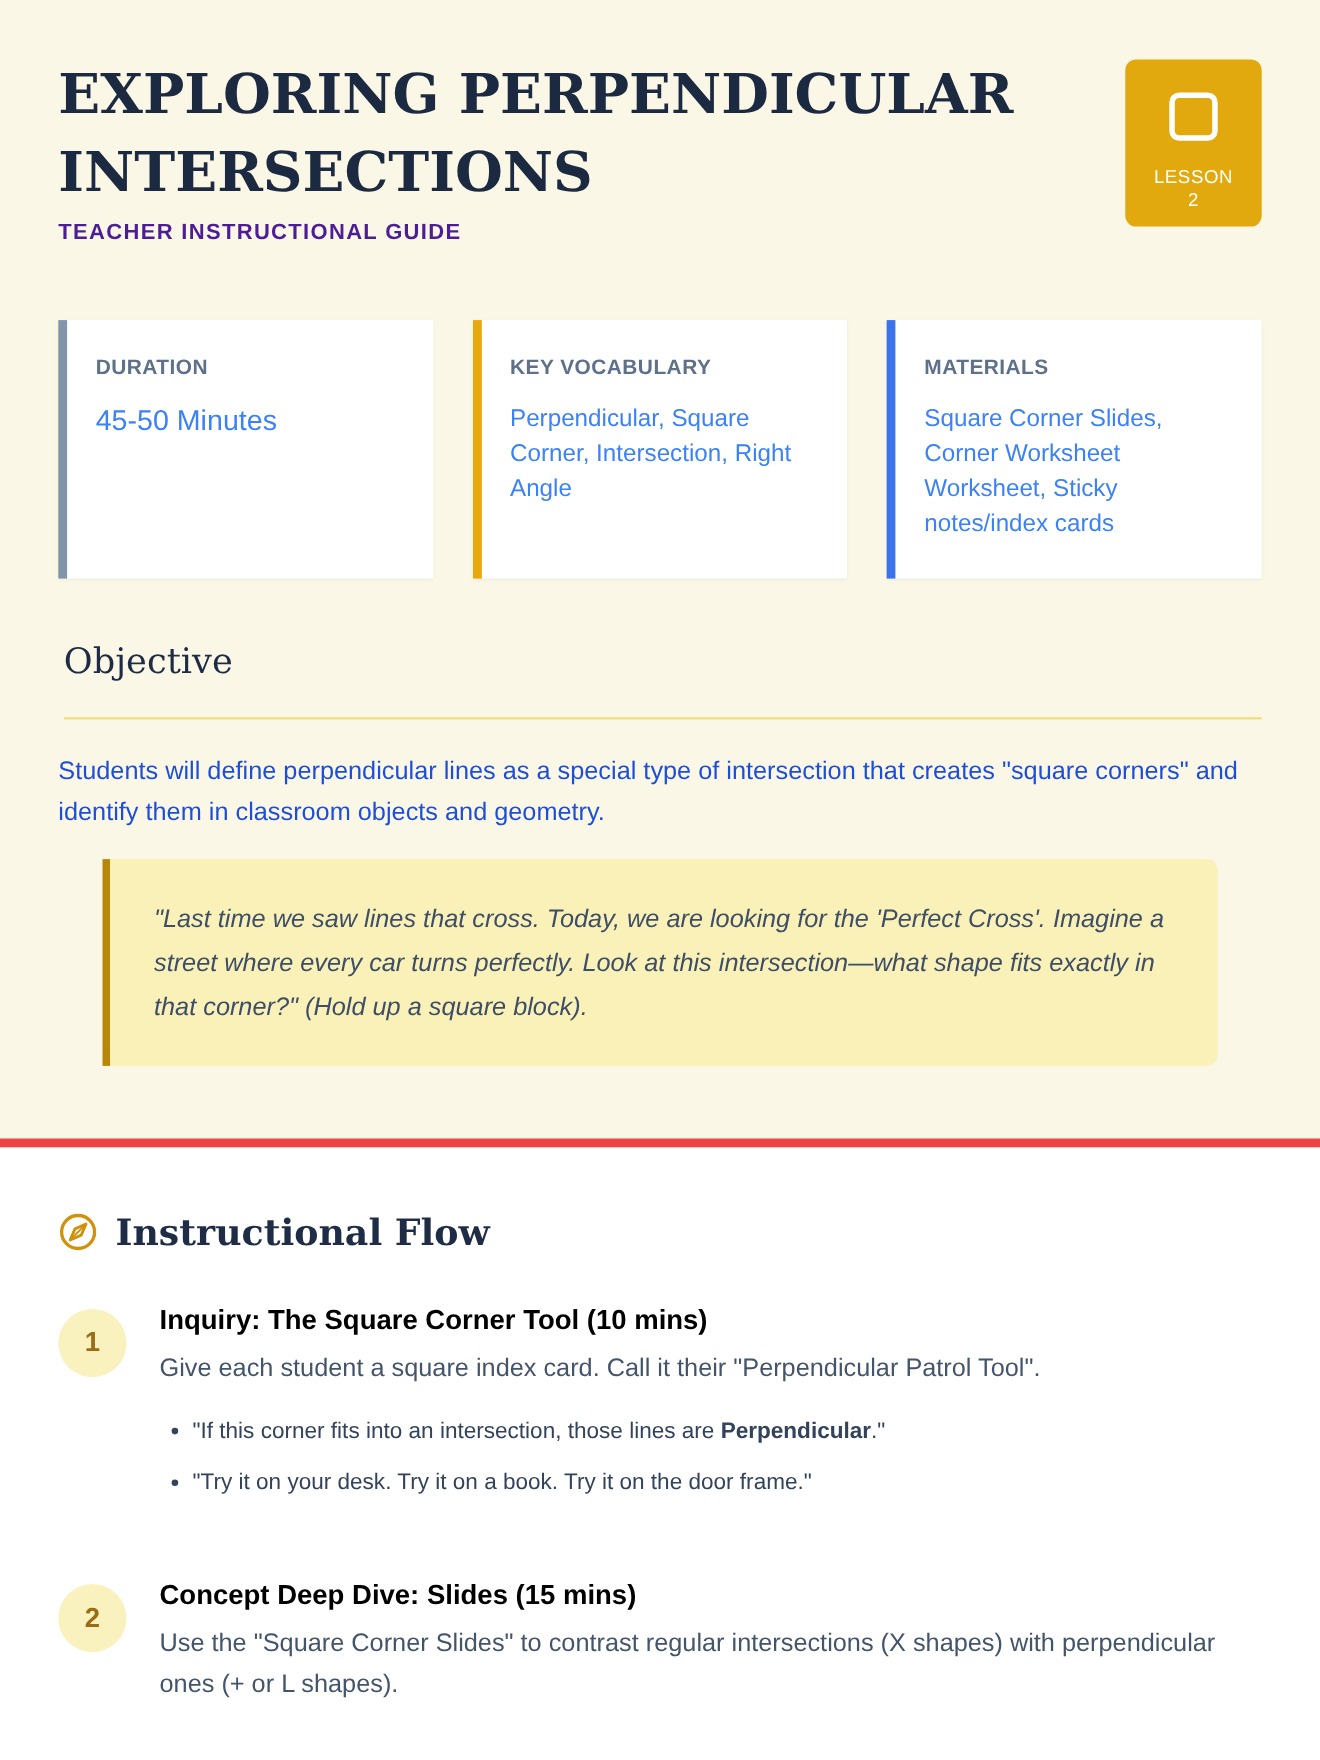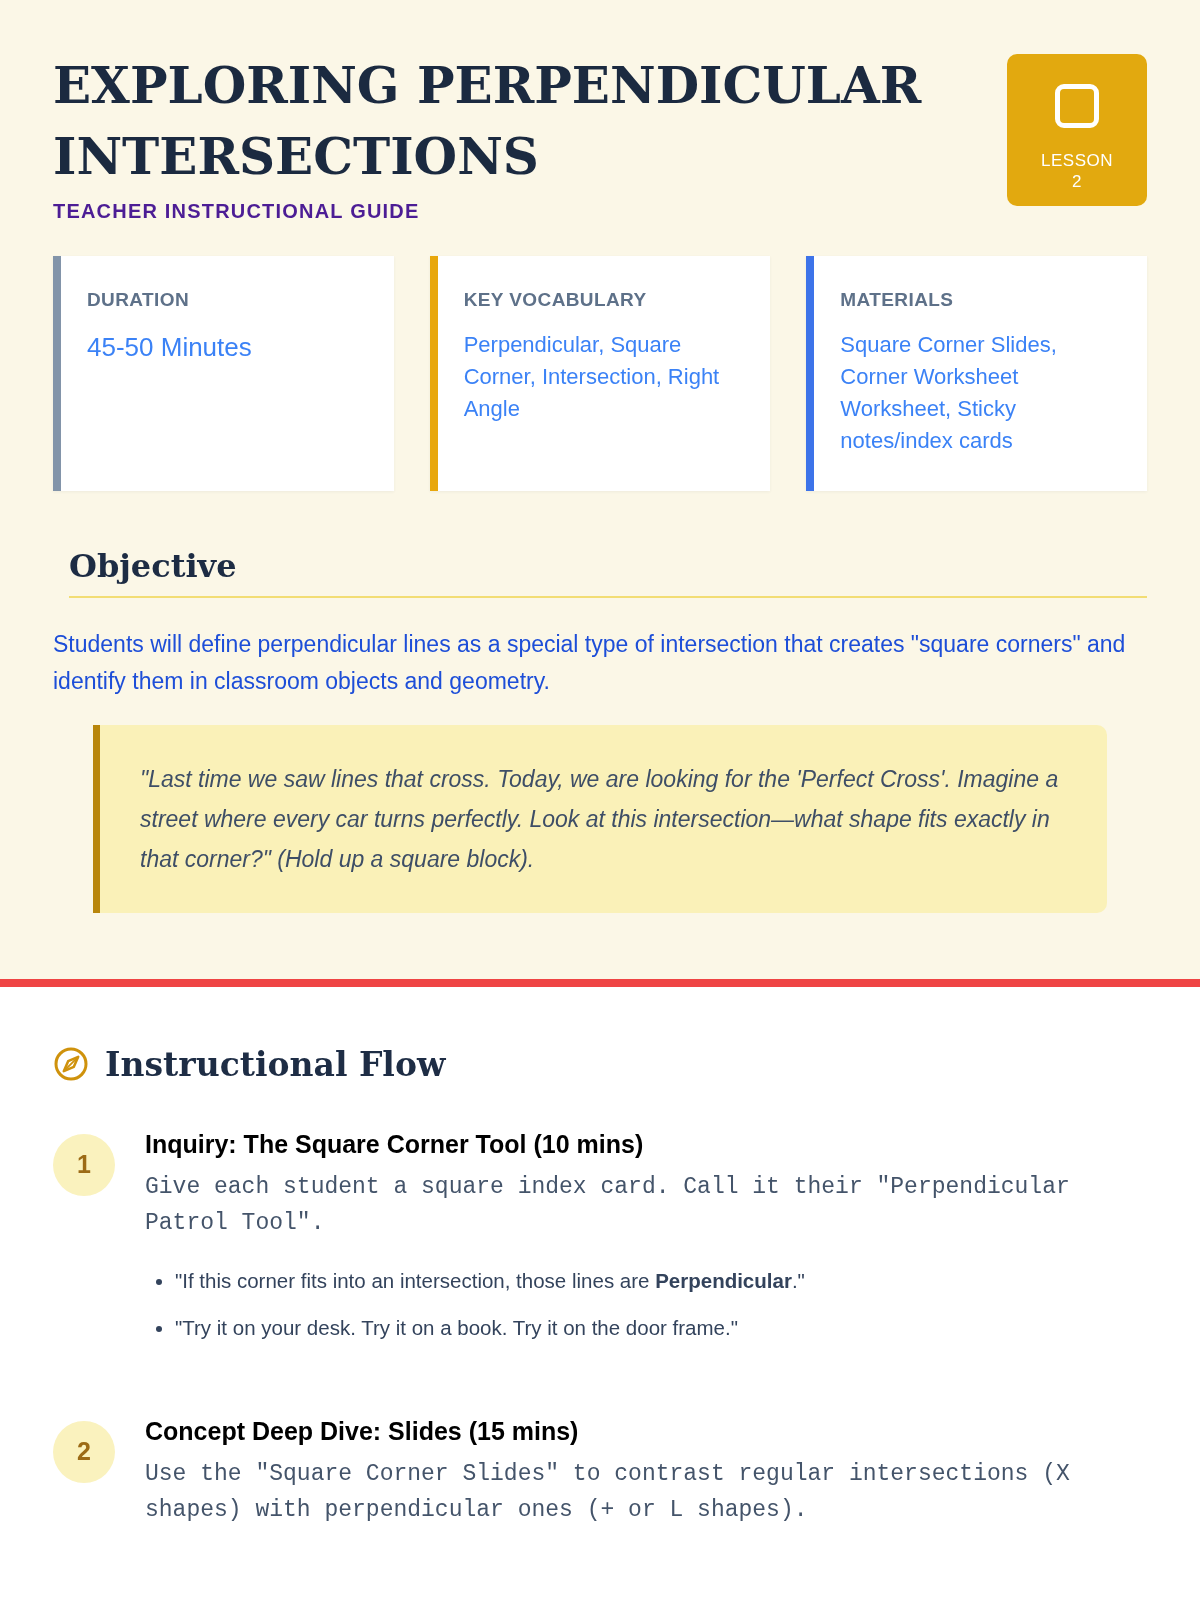--- a/index.html
+++ b/index.html
@@ -33,21 +33,21 @@
     margin-top: 8px;
     font-size: 20px;
     font-weight: 700;
     letter-spacing: 1.2px;
     color: #4c1d95;
   }
   .lesson-badge {
     position: absolute;
     top: 54px;
     right: 53px;
-    width: 140px;
+    width: 124px;
     height: 152px;
     background: #E2A90F;
     border-radius: 10px;
     display: flex;
     flex-direction: column;
     align-items: center;
     padding-top: 30px;
     color: #ffffff;
   }
   .badge-square {
@@ -62,21 +62,21 @@
     line-height: 1.25;
     letter-spacing: 0.5px;
     text-align: center;
   }
 
   
   .cards {
     display: grid;
     grid-template-columns: repeat(3, 1fr);
     gap: 36px;
-    margin-top: 33px;
+    margin-top: 68px;
   }
   .card {
     background: #ffffff;
     border-left: 8px solid var(--accent, #8294A9);
     min-height: 235px;
     padding: 33px 26px 26px 26px;
     box-shadow: 0 1px 3px rgba(30, 45, 70, 0.06);
   }
   .card-heading {
     margin: 0 0 18px 0;
@@ -88,26 +88,26 @@
   .card-text {
     margin: 0;
     font-size: 22px;
     line-height: 1.46;
     color: #3b82f6;
   }
   .card-text.lead { font-size: 26px; }
 
   
   .section-heading {
-    margin: 56px 0 0 16px;
+    margin: 56px 0 0 5px;
     font-family: "DejaVu Serif", "Liberation Serif", serif;
-    font-weight: 700;
+    font-weight: 400;
     font-size: 32px;
     color: #1D2C44;
-    padding-bottom: 11px;
+    padding-bottom: 32px;
     border-bottom: 2px solid #F2DD74;
   }
   .section-body {
     margin: 28px 0 0 0;
     font-size: 23px;
     line-height: 1.62;
     color: #1d4ed8;
     max-width: 1100px;
   }
 
@@ -171,21 +171,20 @@
     font-size: 25px;
     font-weight: 700;
     color: #000000;
   }
   .step-desc {
     margin: 10px 0 0 0;
     font-size: 23px;
     line-height: 1.58;
     color: #44546A;
     max-width: 1000px;
-    font-family: Liberation Mono, monospace;
   }
   .step-bullets {
     margin: 26px 0 0 0;
     padding-left: 30px;
   }
   .step-bullets li {
     font-size: 20.5px;
     line-height: 1.4;
     color: #33435C;
     margin-bottom: 18px;

